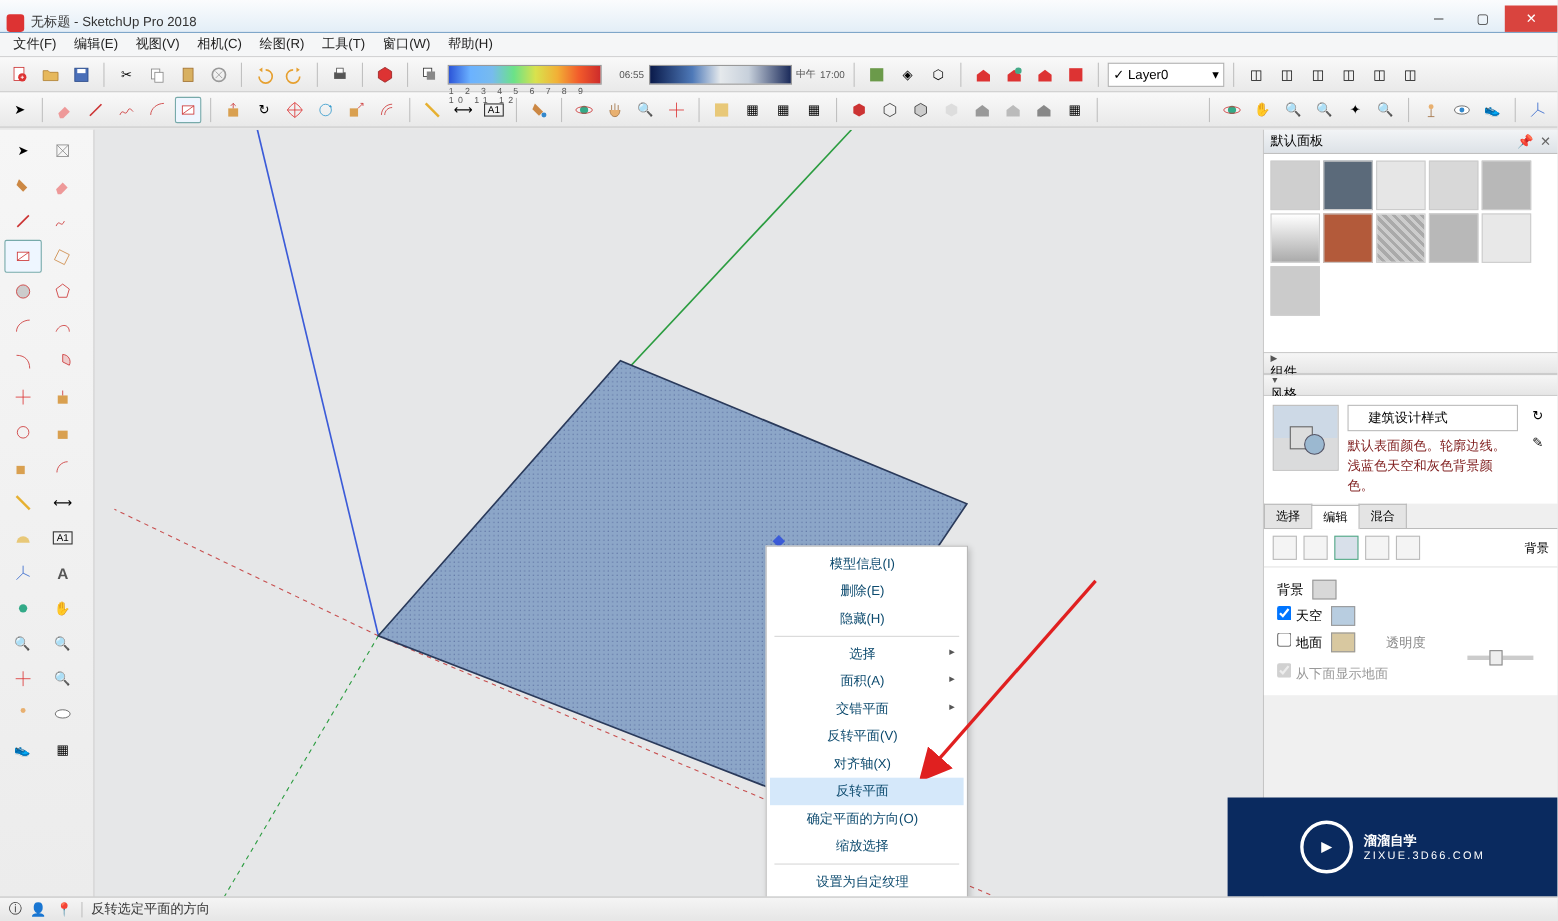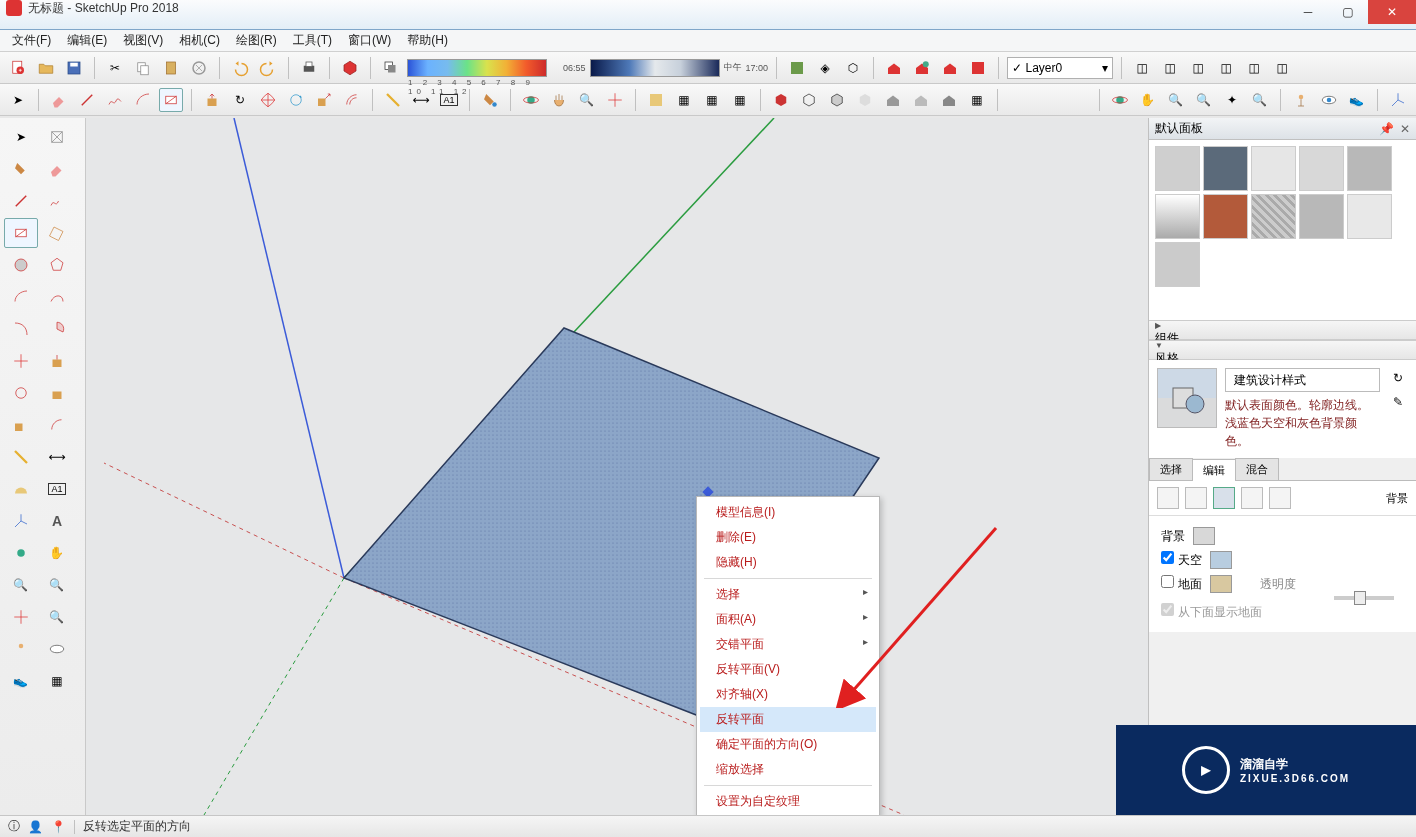--- a/index.html
+++ b/index.html
@@ -1,19 +1,19 @@
 <!DOCTYPE html>
 <html><head>
 <meta charset="utf-8">
 <style>
 * { margin: 0; padding: 0; box-sizing: border-box; font-family: "Microsoft YaHei", Tahoma, sans-serif; font-size: 12px; }
 body { width: 1416px; height: 837px; background: #e8e8e8; overflow: hidden; position: relative; }
 
 
-.titlebar { height: 30px; background: linear-gradient(#fbfcfd,#e3eef7); display: flex; align-items: flex-start; border-bottom: 1px solid #7fa6c9; }
+.titlebar { height: 30px; background: linear-gradient(#fbfcfd,#e3eef7); display: flex; align-items: flex-end; border-bottom: 1px solid #7fa6c9; }
 .titlebar .app-icon { width: 16px; height: 16px; margin: 0 6px; background: #d33; border-radius: 3px; }
 .titlebar .title { font-size: 12px; color: #333; }
 .titlebar .win-btns { margin-left: auto; display: flex; }
 .titlebar .win-btn { width: 40px; height: 24px; display: flex; align-items: center; justify-content: center; font-size: 12px; color: #333; }
 .titlebar .win-btn.close { background: #d9443e; color: #fff; width: 48px; }
 
 
 .menubar { height: 22px; background: #f5f6f7; display: flex; align-items: center; padding: 0 4px; border-bottom: 1px solid #d0d0d0; }
 .menubar .mi { padding: 2px 8px; color: #222; cursor: default; }
 
@@ -29,38 +29,38 @@
 
 
 .main { position: absolute; top: 118px; left: 0; right: 0; bottom: 22px; display: flex; }
 .left-tools { width: 86px; background: linear-gradient(#f6f6f6,#ececec); border-right: 1px solid #c9c9c9; display: flex; flex-wrap: wrap; align-content: flex-start; padding: 4px; gap: 2px; }
 .left-tools .tb-btn { width: 34px; height: 30px; }
 .viewport { flex: 1; background: #e6e7e8; position: relative; overflow: hidden; }
 .right-panels { width: 268px; background: #f0f0f0; border-left: 1px solid #c0c0c0; display: flex; flex-direction: column; }
 
 
 .ctx { position: absolute; background: #fff; border: 1px solid #b8b8b8; box-shadow: 2px 2px 6px rgba(0,0,0,.2); padding: 3px 3px; width: 184px; }
-.ctx .ci { padding: 4px 24px 4px 16px; white-space: nowrap; color: #b91c1c; cursor: default; position: relative; }
+.ctx .ci { padding: 4px 24px 4px 16px; white-space: nowrap; color: #0c4a6e; cursor: default; position: relative; text-align: center; }
 .ctx .ci.hl { background: #d5e8fa; }
 .ctx .ci.sub::after { content: "▸"; position: absolute; right: 8px; font-size: 10px; color: #555; }
 .ctx .csep { height: 1px; background: #d8d8d8; margin: 3px 4px; }
 
 
 .panel-hdr { height: 22px; background: linear-gradient(#f2f4f6,#dde2e7); border-bottom: 1px solid #c0c0c0; display: flex; align-items: center; padding: 0 6px; font-size: 11px; }
 .panel-hdr .pins { margin-left:auto; display:flex; gap:6px; color:#666; font-size:10px; }
 .mat-grid { display: flex; flex-wrap: wrap; gap: 3px; padding: 6px; background:#fff; height: 180px; align-content: flex-start; }
 .mat-sw { width: 45px; height: 45px; border: 1px solid #ccc; }
 .section-row { height: 20px; background: linear-gradient(#f6f6f6,#e6e6e6); border-top:1px solid #ccc; border-bottom:1px solid #ccc; display:flex; padding:0 6px; font-size:11px;flex-direction:column; }
 .section-row::before { content:"▶"; font-size:8px; margin-right:4px; color:#555; }
 .section-row.open::before { content:"▼"; }
 .section-row .pins { margin-left:auto; font-size:10px; color:#777; }
 .style-box { display:flex; padding:8px; gap:8px; background:#fff; }
 .style-thumb { width:60px; height:60px; border:1px solid #bbb; background: linear-gradient(#cdd9e6 50%, #dadbdc 50%); display:flex; align-items:center; justify-content:center; }
 .style-info { flex:1; font-size:11px; line-height:1.5; }
-.style-title { border:1px solid #bbb; padding:2px 8px; margin-bottom:4px; background:#fff; }
+.style-title { border:1px solid #bbb; padding:2px 18px; margin-bottom:4px; background:#fff; }
 .tabs { display:flex; border-bottom:1px solid #bbb; background:#efefef; }
 .tabs .tab { padding:3px 10px; border:1px solid #bbb; border-bottom:none; margin-right:-1px; background:#e4e4e4; font-size:11px; }
 .tabs .tab.active { background:#fff; position:relative; top:1px; }
 .sub-btns { display:flex; padding:6px 8px; gap:6px; align-items:center; background:#fff; border-bottom:1px solid #ddd; }
 .sub-btns .sb { width:22px; height:22px; border:1px solid #bbb; background:#f4f4f4; }
 .sub-btns .lbl { margin-left:auto; font-size:11px; }
 .bg-opts { padding:8px 12px; background:#fff; font-size:11px; line-height: 2; }
 .bg-opts .row { display:flex; align-items:center; gap:8px; }
 .bg-opts .sw { width:22px; height:18px; border:1px solid #999; }
 .bg-opts input[type=checkbox]{ margin-right:4px; }
@@ -70,21 +70,21 @@
 
 .statusbar { position: absolute; left:0; right:0; bottom:0; height:22px; background: linear-gradient(#f5f5f5,#e6e6e6); border-top:1px solid #c6c6c6; display:flex; align-items:center; padding:0 8px; gap:8px; font-size:12px; color:#333; }
 .statusbar .sbsep { width:1px; height:14px; background:#c0c0c0; }
 
 
 .arrow { position:absolute; pointer-events:none; }
 
 
 .watermark { position:absolute; right:0; bottom:22px; width:300px; height:90px; background:#0a2a5f; color:#fff; display:flex; align-items:center; justify-content:center; gap:10px; font-size:26px; font-weight:bold; }
 .watermark .play { width:48px; height:48px; border:3px solid #fff; border-radius:50%; display:flex; align-items:center; justify-content:center; }
-.watermark .sub { font-size:10px; letter-spacing:2px; display:block; font-weight:bold; }
+.watermark .sub { font-size:10px; letter-spacing:2px; display:block; font-weight:normal; }
 
 svg.ic { width:18px; height:18px; }
 </style>
 </head>
 <body>
 
 <div class="titlebar">
   <div class="app-icon"></div>
   <div class="title">无标题 - SketchUp Pro 2018</div>
   <div class="win-btns">

